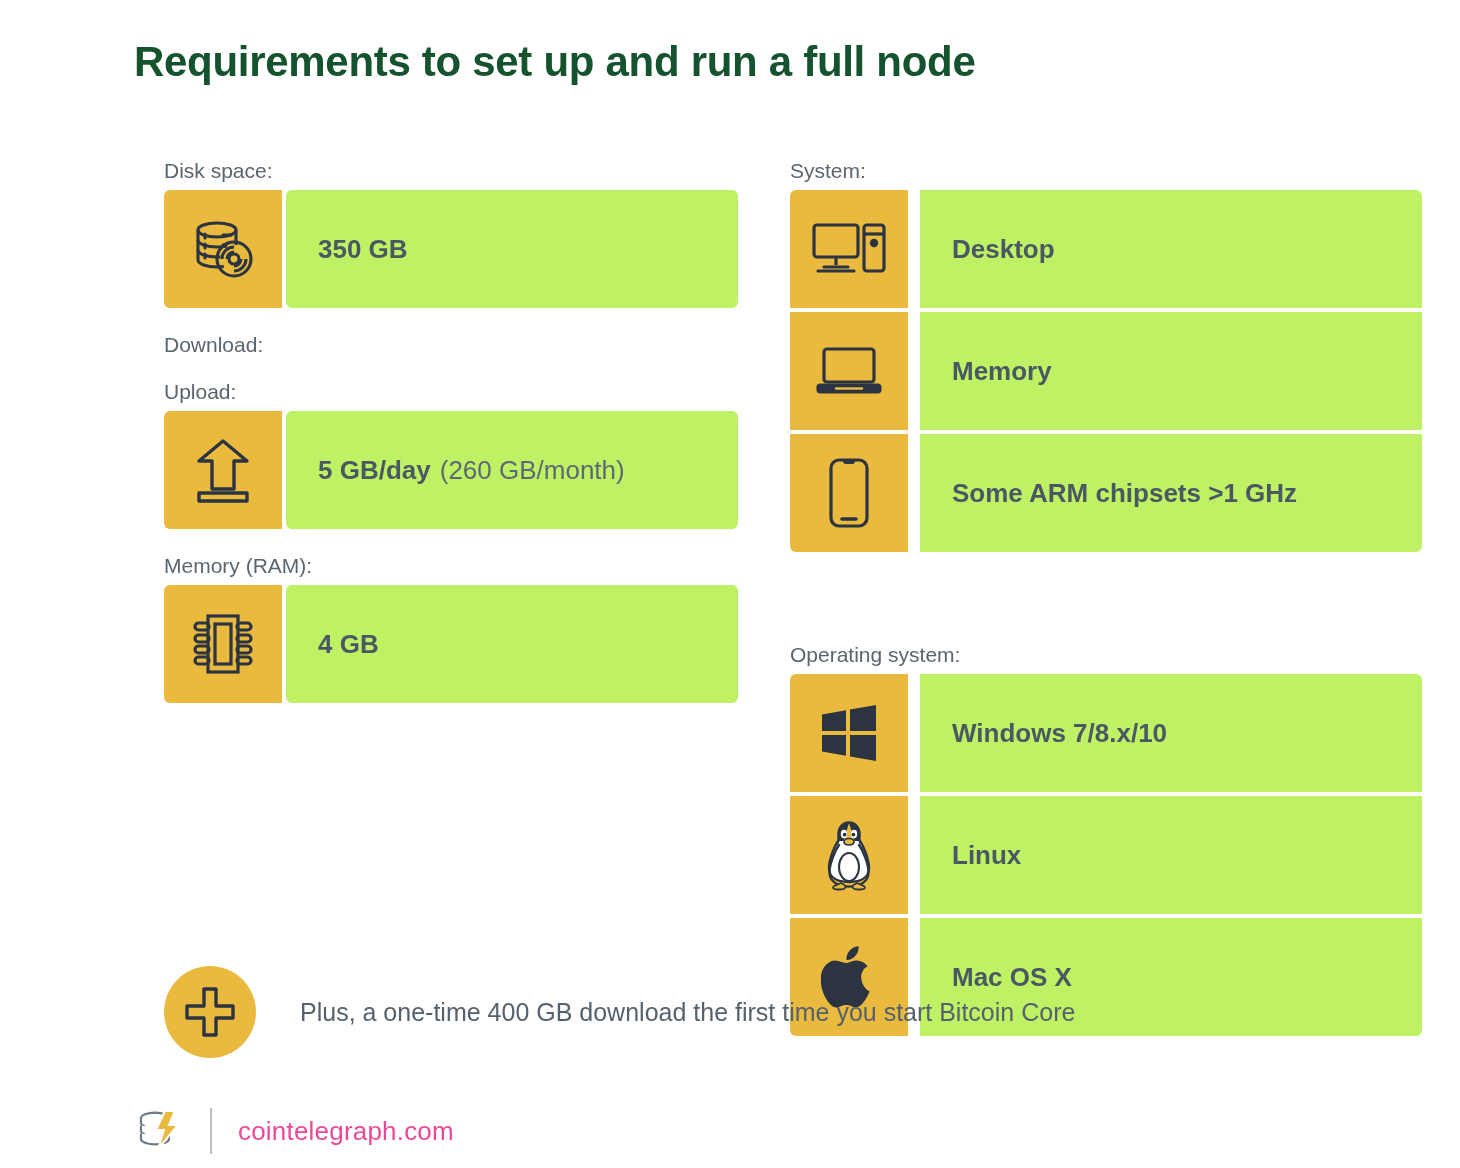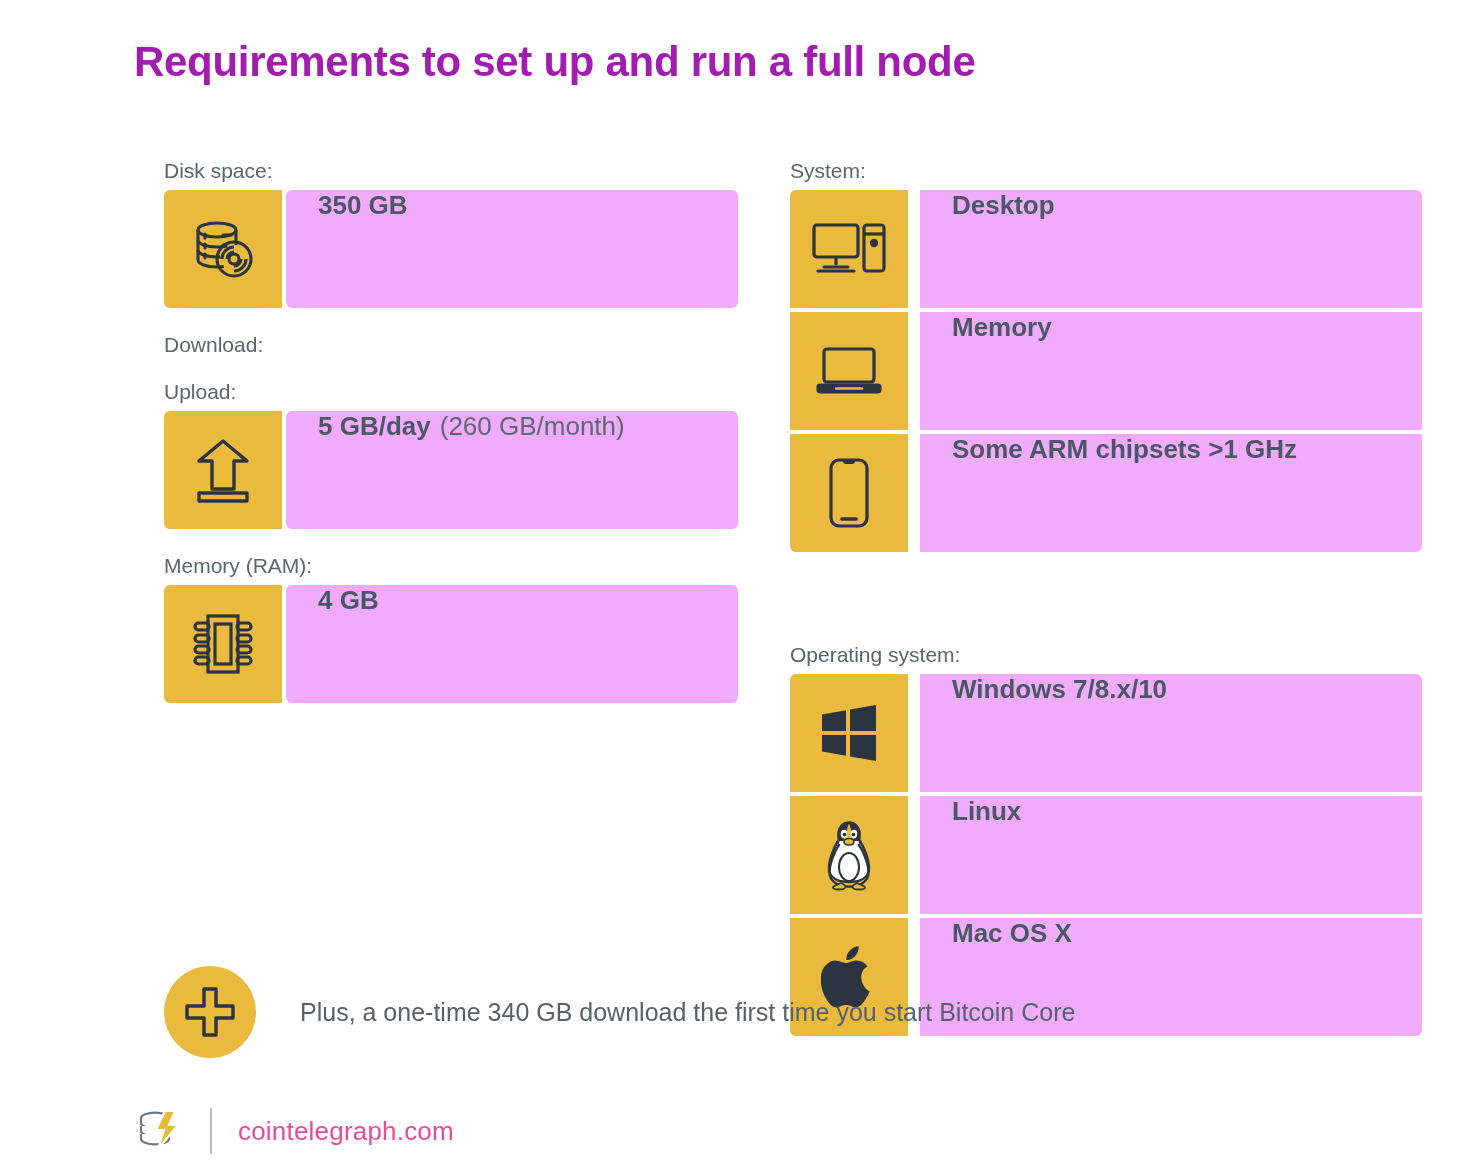--- a/index.html
+++ b/index.html
@@ -17,21 +17,21 @@
   }
 
   
   .page-title {
     position: absolute;
     left: 134px;
     top: 38px;
     font-size: 42px;
     font-weight: bold;
     letter-spacing: -0.3px;
-    color: #a21caf;
+    color: #14532d;
     white-space: nowrap;
   }
 
   
   .col-left  { position: absolute; left: 164px;  top: 160px; width: 574px; }
   .col-right { position: absolute; left: 790px;  top: 160px; width: 632px; }
 
   
   .section-label {
     font-size: 21px;
@@ -50,22 +50,23 @@
   .row-tile {
     width: 118px;
     min-width: 118px;
     background: #E9BA3E;
     display: flex;
     align-items: center;
     justify-content: center;
   }
   .row-panel {
     flex: 1;
-    background: #f0abfc;
-    display: flex;
+    background: #bef264;
+    display: flex;
+    align-items: center;
     padding-left: 32px;
     font-size: 26px;
     color: #4a5864;
   }
   .row-panel .strong { font-weight: bold; }
   .row-panel .light  { font-weight: normal; color: #5c6873; }
 
   
   .block { margin-bottom: 26px; }
   .block:last-child { margin-bottom: 0; }
@@ -343,21 +344,21 @@
 </div>
 
 <div class="note">
   <div class="note-badge">
     <span>
       <svg class="icon-svg" width="52" height="52" viewBox="0 0 52 52" fill="none" stroke="#2b3440" stroke-width="3.4" stroke-linejoin="round">
         <path d="M20 3 h12 v17 h17 v12 h-17 v17 h-12 v-17 h-17 v-12 h17 z"></path>
       </svg>
     </span>
   </div>
-  <div class="note-text">Plus, a one-time 340 GB download the first time you start Bitcoin Core</div>
+  <div class="note-text">Plus, a one-time 400 GB download the first time you start Bitcoin Core</div>
 </div>
 
 <div class="brand">
   <span>
     <svg class="icon-svg" width="52" height="52" viewBox="0 0 52 52" fill="none">
       <g stroke="#6f7a84" stroke-width="2.2" fill="#ffffff">
         <ellipse cx="21" cy="13" rx="14" ry="5.4"></ellipse>
         <path d="M7 13 v5 c0 3 6.3 5.4 14 5.4 s14-2.4 14-5.4 v-5"></path>
         <path d="M7 21 v5 c0 3 6.3 5.4 14 5.4 s14-2.4 14-5.4 v-5"></path>
         <path d="M7 29 v5 c0 3 6.3 5.4 14 5.4 s14-2.4 14-5.4 v-5"></path>

